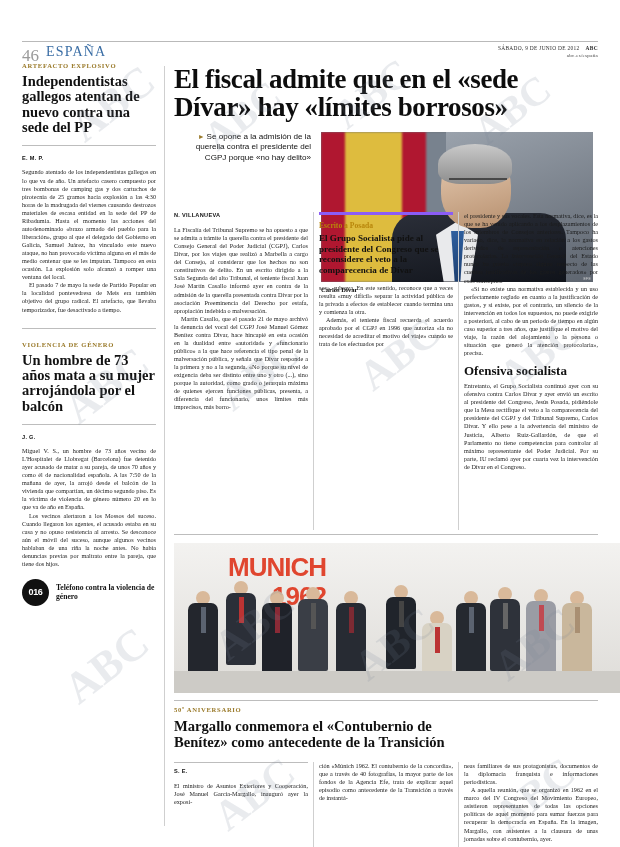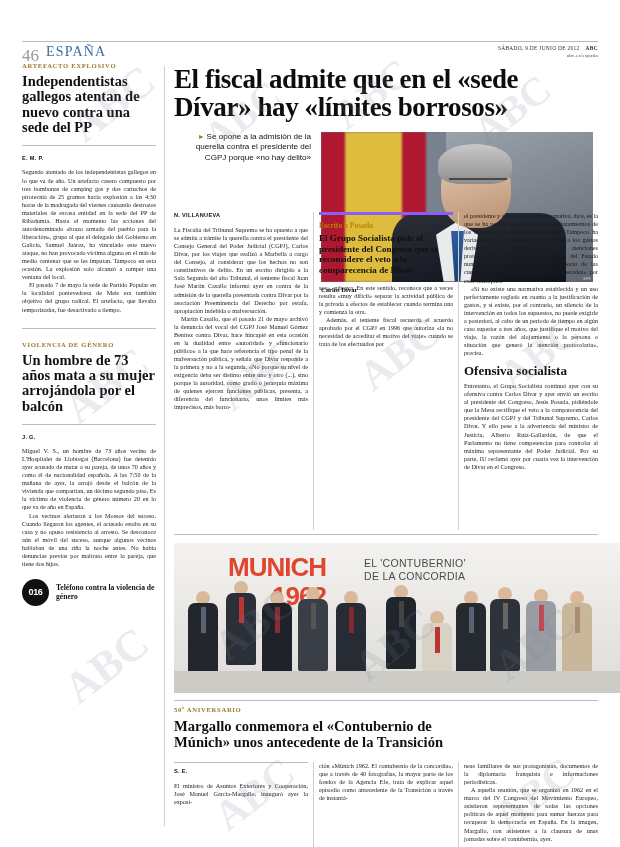--- a/index.html
+++ b/index.html
@@ -239,24 +239,20 @@
       <div class="body-txt">
         <p class="first">Entretanto, el Grupo Socialista continuó ayer con su ofensiva contra Carlos Dívar y ayer envió un escrito al presidente del Congreso, Jesús Posada, pidiéndole que la Mesa rectifique el veto a la comparecencia del presidente del CGPJ y del Tribunal Supremo, Carlos Dívar. Y ello pese a la advertencia del ministro de Justicia, Alberto Ruiz-Gallardón, de que el Parlamento no tiene competencias para controlar al máximo representante del Poder Judicial. Por su parte, IU reclamó ayer por cuarta vez la intervención de Dívar en el Congreso.</p>
       </div>
     </div>
   </div>
 
   <div class="munich-rule"></div>
   <div class="munich">
     <div class="mtitle">MUNICH</div>
     <div class="myear">1962</div>
-    <div class="msub">
-      <span>EL 'CONTUBERNIO'</span><br>
-      <span>DE LA CONCORDIA</span>
-    </div>
     <div class="figs">
       <div class="fig" style="left:14px;">
           <div class="h"></div>
           <div class="b" style="background:#23262d"></div>
           <div class="t" style="background:#5b6370"></div>
         </div>
       <div class="fig" style="left:52px;bottom:10px;">
           <div class="h"></div>
           <div class="b" style="background:#2b2f38"></div>
           <div class="t" style="background:#b33"></div>
@@ -307,21 +303,21 @@
           <div class="t" style="background:#a98f72"></div>
         </div>
     </div>
     <div class="floor"></div>
     <div class="credit">EFE</div>
   </div>
 
   <div class="bot-rule"></div>
   <div class="bot">
     <div class="kicker">50º ANIVERSARIO</div>
-    <h2>Margallo conmemora el «Contubernio de Múnich» unos antecedente de la Transición</h2>
+    <h2>Margallo conmemora el «Contubernio de Benítez» como antecedente de la Transición</h2>
   </div>
 
   <div class="bcols">
     <div class="brule q1"></div>
     <div class="brule q2"></div>
 
     <div class="bcol b1">
       <div class="bline"></div>
       <div class="byline">S. E.</div>
       <div class="body-txt" style="margin-top:8px;">

